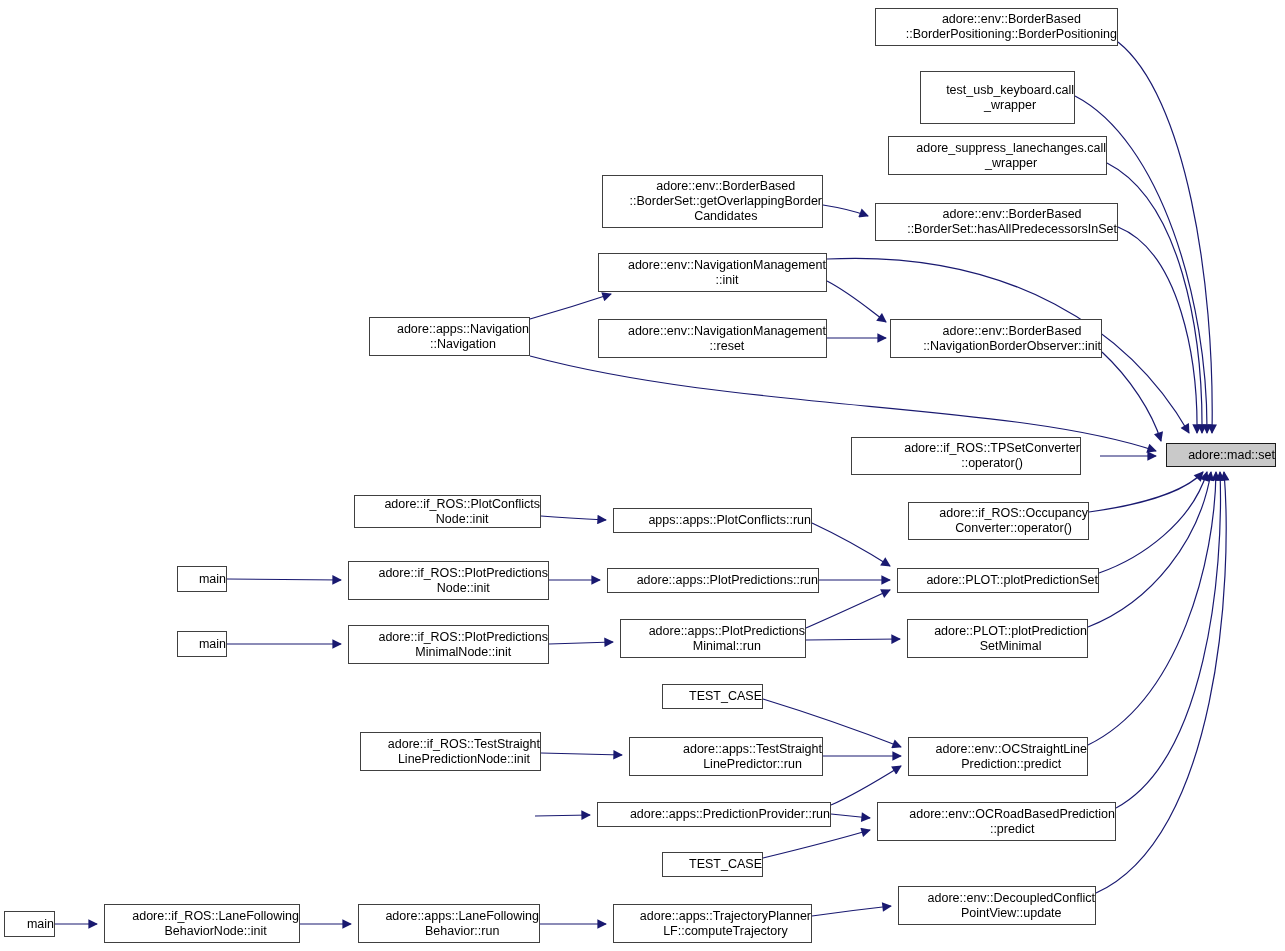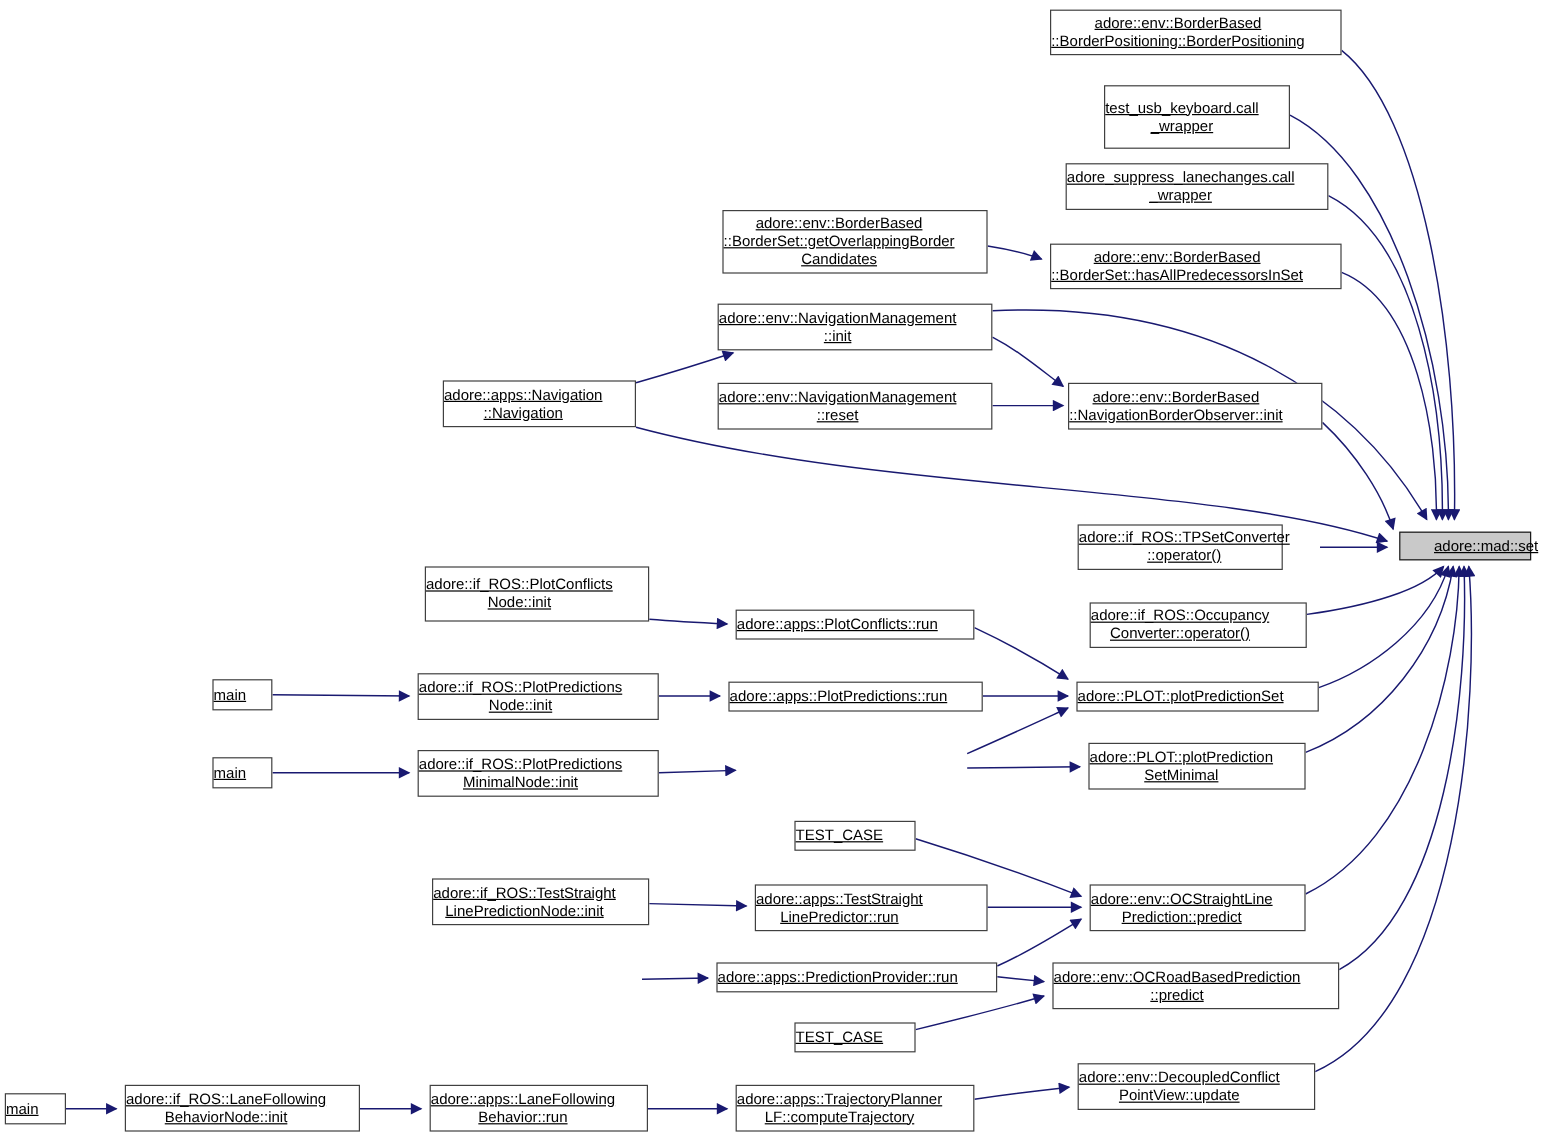--- a/index.html
+++ b/index.html
@@ -6,26 +6,26 @@
   .canvas{
     position:relative;width:1285px;height:951px;overflow:hidden;
     background:var(--background,#ffffff);
     font-family:"Liberation Sans","DejaVu Sans",sans-serif;
   }
   svg.edges{position:absolute;left:0;top:0;width:1285px;height:951px;}
   .edge{fill:none;stroke:var(--edge,#191970);stroke-width:1.2;}
   #arrowhead path{fill:var(--edge,#191970);stroke:none;}
   .node{
     position:absolute;box-sizing:border-box;
-    display:flex;align-items:center;justify-content:flex-start;
+    display:flex;align-items:center;justify-content:flex-end;
     background:var(--node-fill,#ffffff);
     border:1.2px solid var(--node-border,#404040);
     color:var(--text,#000000);
     font-size:12.5px;line-height:15px;text-align:center;
-    white-space:pre-line;cursor:pointer;z-index:2;text-decoration:underline;
+    white-space:pre-line;cursor:pointer;z-index:2;
   }
   .node.highlight{
     background:var(--highlight-fill,#c9c9c9);
     border:1.6px solid #1a1a1a;cursor:default;padding-left:28px;
   }
 </style>
 </head>
 <body>
 
 <div class="canvas">
@@ -89,35 +89,37 @@
 Candidates</span></div>
   <div class="node" style="left:598px;top:253px;width:229px;height:39px"><span>adore::env::NavigationManagement
 ::init</span></div>
   <div class="node" style="left:598px;top:319px;width:229px;height:39px"><span>adore::env::NavigationManagement
 ::reset</span></div>
   <div class="node" style="left:890px;top:319px;width:212px;height:39px"><span>adore::env::BorderBased
 ::NavigationBorderObserver::init</span></div>
   <div class="node" style="left:369px;top:317px;width:161px;height:39px"><span>adore::apps::Navigation
 ::Navigation</span></div>
   <div class="node highlight" style="left:1166px;top:443px;width:110px;height:24px"><span>adore::mad::set</span></div>
-  <div class="node" style="left:898px;top:437px;width:171px;height:38px"><span>adore::if_ROS::TPSetConverter
+  <div class="node" style="left:851px;top:437px;width:230px;height:38px"><span>adore::if_ROS::TPSetConverter
 ::operator()</span></div>
   <div class="node" style="left:908px;top:502px;width:181px;height:38px"><span>adore::if_ROS::Occupancy
 Converter::operator()</span></div>
-  <div class="node" style="left:354px;top:472px;width:187px;height:46px"><span>adore::if_ROS::PlotConflicts
+  <div class="node" style="left:354px;top:495px;width:187px;height:33px"><span>adore::if_ROS::PlotConflicts
 Node::init</span></div>
-  <div class="node" style="left:613px;top:508px;width:199px;height:25px"><span>adore::apps::PlotConflicts::run</span></div>
+  <div class="node" style="left:613px;top:508px;width:199px;height:25px"><span>apps::apps::PlotConflicts::run</span></div>
   <div class="node" style="left:177px;top:566px;width:50px;height:26px"><span>main</span></div>
   <div class="node" style="left:348px;top:561px;width:201px;height:39px"><span>adore::if_ROS::PlotPredictions
 Node::init</span></div>
   <div class="node" style="left:607px;top:568px;width:212px;height:25px"><span>adore::apps::PlotPredictions::run</span></div>
   <div class="node" style="left:897px;top:568px;width:202px;height:25px"><span>adore::PLOT::plotPredictionSet</span></div>
   <div class="node" style="left:177px;top:631px;width:50px;height:26px"><span>main</span></div>
   <div class="node" style="left:348px;top:625px;width:201px;height:39px"><span>adore::if_ROS::PlotPredictions
 MinimalNode::init</span></div>
+  <div class="node" style="left:620px;top:619px;width:186px;height:39px"><span>adore::apps::PlotPredictions
+Minimal::run</span></div>
   <div class="node" style="left:907px;top:619px;width:181px;height:39px"><span>adore::PLOT::plotPrediction
 SetMinimal</span></div>
   <div class="node" style="left:662px;top:684px;width:101px;height:25px"><span>TEST_CASE</span></div>
   <div class="node" style="left:360px;top:732px;width:181px;height:39px"><span>adore::if_ROS::TestStraight
 LinePredictionNode::init</span></div>
   <div class="node" style="left:629px;top:737px;width:194px;height:39px"><span>adore::apps::TestStraight
 LinePredictor::run</span></div>
   <div class="node" style="left:908px;top:737px;width:180px;height:39px"><span>adore::env::OCStraightLine
 Prediction::predict</span></div>
   <div class="node" style="left:597px;top:802px;width:234px;height:25px"><span>adore::apps::PredictionProvider::run</span></div>

